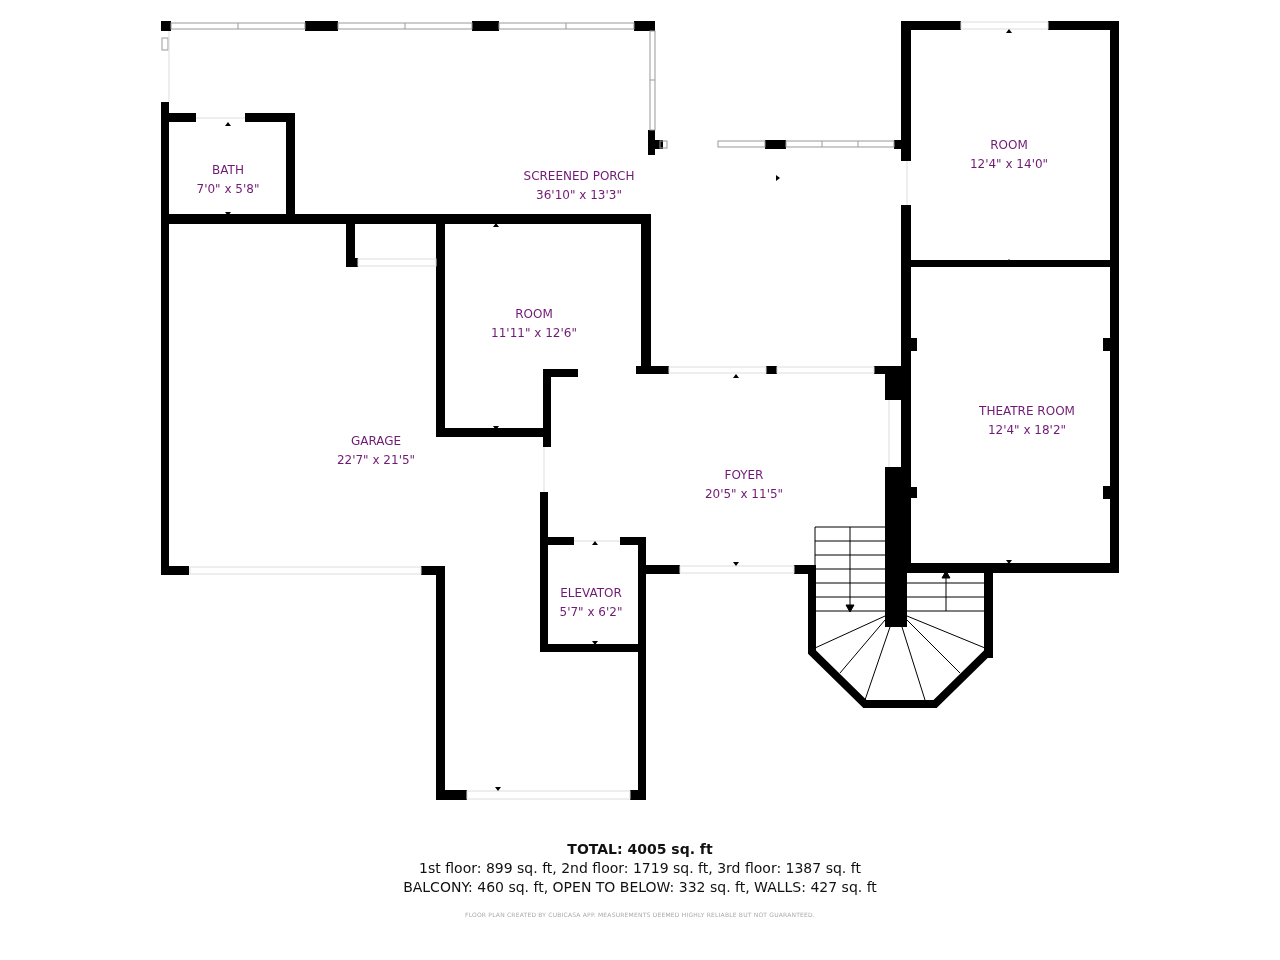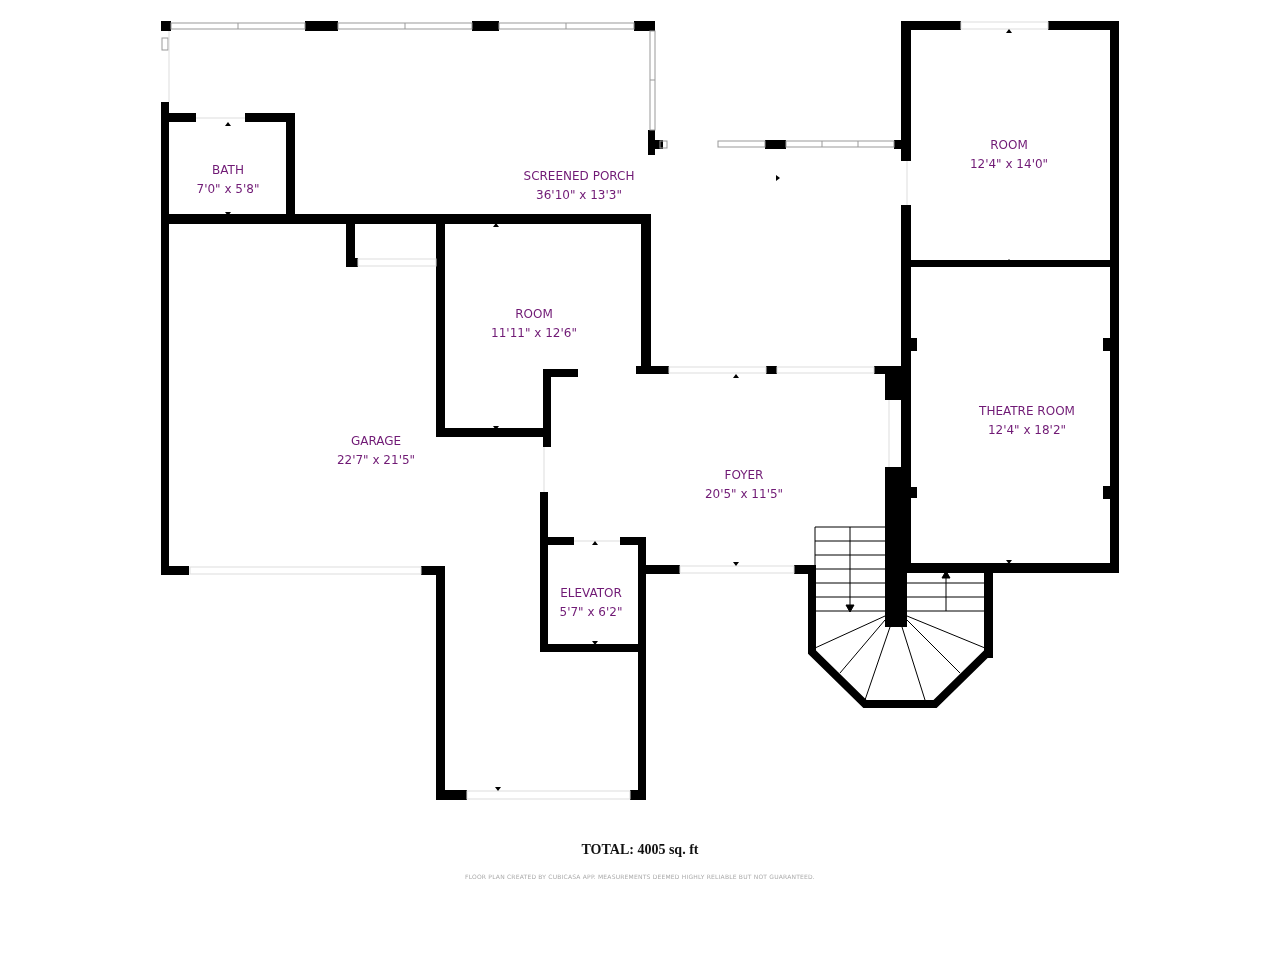--- a/index.html
+++ b/index.html
@@ -2,21 +2,21 @@
 <html><head>
   <meta charset="utf-8">
   <style>
     html, body { margin: 0; padding: 0; background: #ffffff; }
     body { width: 1280px; height: 960px; position: relative; overflow: hidden; font-family: "DejaVu Sans", sans-serif; }
     #plan { position: absolute; left: 0; top: 0; width: 1280px; height: 830px; }
     .room-label { position: absolute; transform: translateX(-50%); text-align: center; color: #701a75; font-size: 12px; line-height: 19px; white-space: nowrap; }
     .room-label .name { display: block; }
     .room-label .dims { display: block; }
     #summary { position: absolute; left: 0; top: 840px; width: 1280px; text-align: center; color: #111; }
-    #summary .total { font-size: 14px; font-weight: bold; line-height: 19px; font-family: Liberation Serif, serif; }
+    #summary .total { font-size: 14px; font-weight: bold; line-height: 19px; }
     #summary .line { font-size: 14px; line-height: 19px; }
     #summary .footnote { font-size: 6px; color: #aaa; margin-top: 14px; letter-spacing: 0.2px; }
   </style>
 </head>
 <body>
 
 <svg id="plan" viewBox="0 0 1280 830" xmlns="http://www.w3.org/2000/svg">
   <g fill="#000">
 
     <rect x="161" y="21" width="10" height="10"></rect>
@@ -193,14 +193,16 @@
   <span class="name">THEATRE ROOM</span>
   <span class="dims">12'4" x 18'2"</span>
 </div>
 <div class="room-label" style="left:591px; top:584px;">
   <span class="name">ELEVATOR</span>
   <span class="dims">5'7" x 6'2"</span>
 </div>
 
 <div id="summary">
   <div class="total">TOTAL: 4005 sq. ft</div>
+  <div class="line">1st floor: 899 sq. ft, 2nd floor: 1719 sq. ft, 3rd floor: 1387 sq. ft</div>
+  <div class="line">BALCONY: 460 sq. ft, OPEN TO BELOW: 332 sq. ft, WALLS: 427 sq. ft</div>
   <div class="footnote">FLOOR PLAN CREATED BY CUBICASA APP. MEASUREMENTS DEEMED HIGHLY RELIABLE BUT NOT GUARANTEED.</div>
 </div>
 
 </body></html>

